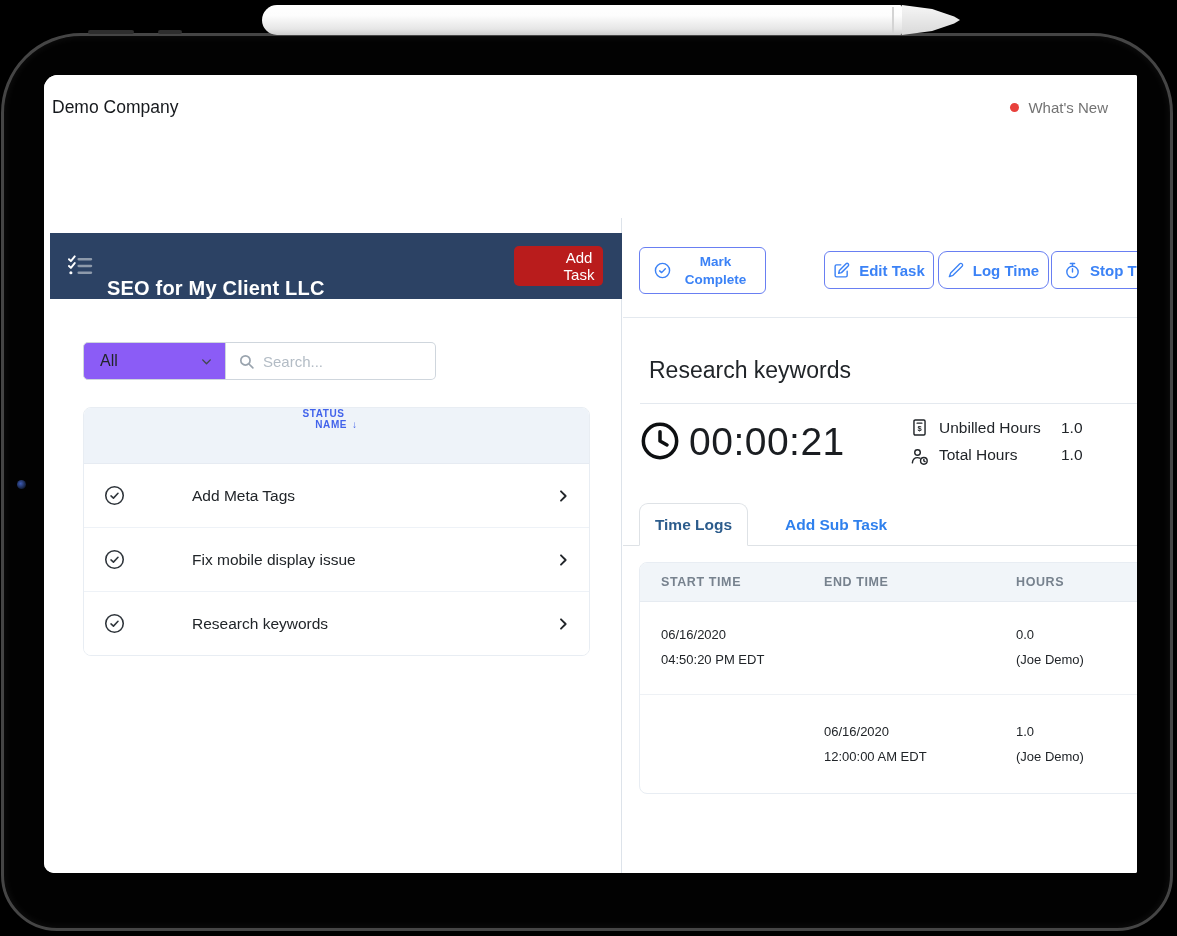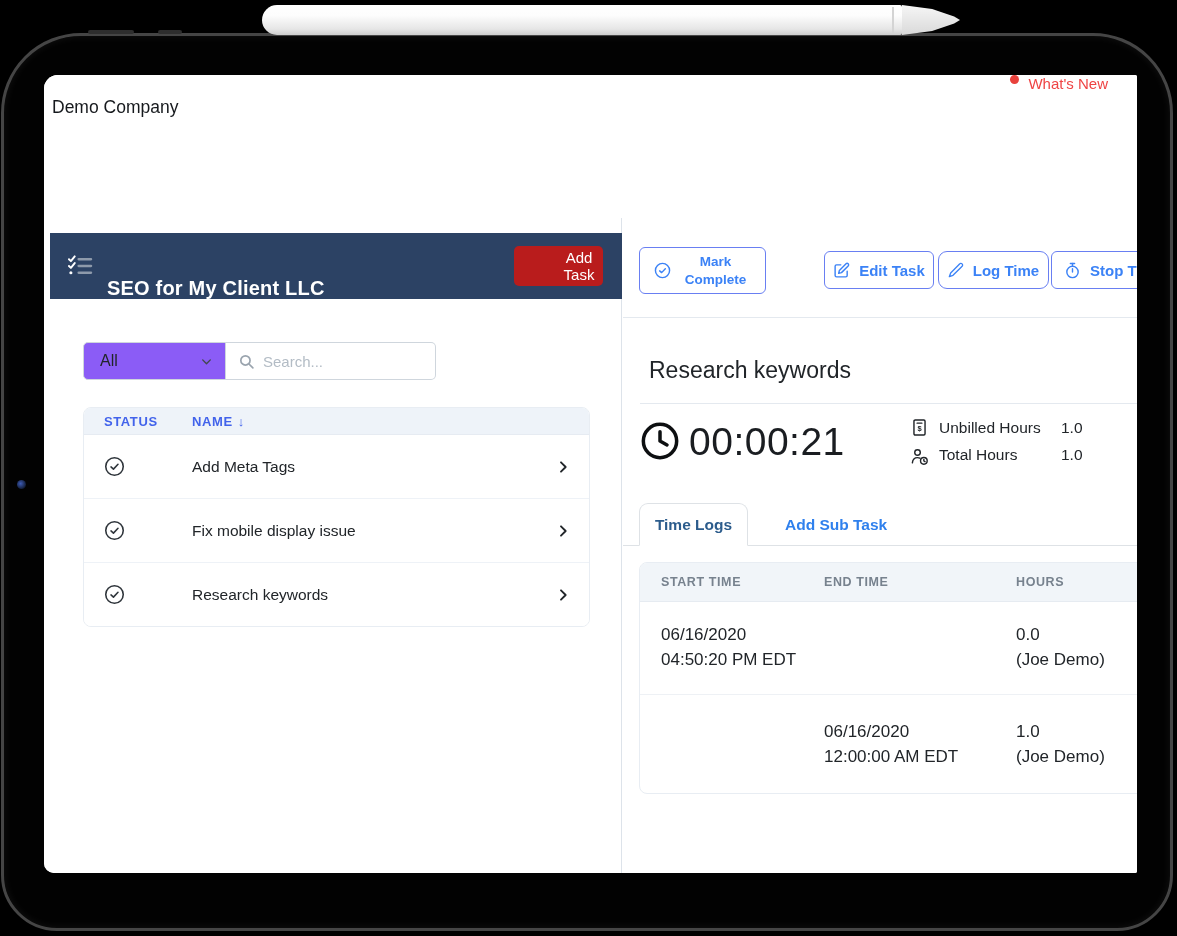--- a/index.html
+++ b/index.html
@@ -27,22 +27,22 @@
             clip-path:polygon(0 0, 52% 13%, 90% 38%, 100% 50%, 90% 62%, 52% 87%, 0 100%); }
 
   
   .screen { position:absolute; left:44px; top:75px; width:1093px; height:798px;
             background:#fff; border-radius:14px 2px 2px 10px; overflow:hidden;
             color:#212529; }
 
   
   .topbar { position:absolute; top:0; left:0; right:0; height:65px; background:#fff; }
   .company { position:absolute; left:8px; top:0; line-height:65px; font-size:17.5px; color:#16191d; }
-  .whats-new { position:absolute; right:29px; top:0; height:65px; display:flex; 
-               gap:9px; color:#ef4444; font-size:15px; cursor:pointer; }
+  .whats-new { position:absolute; right:29px; top:0; height:65px; display:flex; align-items:center;
+               gap:9px; color:#737373; font-size:15px; cursor:pointer; }
   .red-dot { width:9px; height:9px; border-radius:50%; background:#e8413c; }
 
   
   .proj-header { position:absolute; top:65px; left:0; right:0; height:78px; background:#2c4264; }
   .proj-title { position:absolute; left:344px; top:0; height:78px; display:flex;
                 align-items:center; gap:10px; color:#fff; font-size:22px; }
   .edit-project { position:absolute; right:20px; top:19px; width:133px; height:40px;
                 background:#4a6cf5; border:none; border-radius:5px; color:#fff; font-size:15px;
                 font-weight:600; display:flex; align-items:center; justify-content:center;
                 gap:9px; cursor:pointer; font-family:inherit; }
@@ -67,22 +67,22 @@
   .select-caret { margin-left:auto; color:#42484e; display:flex; }
   .search-box { width:210px; height:38px; border:1px solid #cfd6dd; border-left:none;
               border-radius:0 5px 5px 0; display:flex; align-items:center; padding:0 10px 0 12px; gap:8px; }
   .search-box input { border:none; outline:none; font-size:15px; color:#495057; width:100%;
               font-family:inherit; background:transparent; }
   .search-box input::placeholder { color:#b3bcc5; }
   .search-icon { color:#9aa4ae; display:flex; }
 
   .tasks-table { position:absolute; left:39px; top:189px; width:507px;
               border:1px solid #e8edf3; border-radius:8px; overflow:hidden; background:#fff; }
-  .tasks-head { height:26px; background:#eef3f9; display:flex; align-items:center;
-              font-size:13px; font-weight:700; color:#4263eb; letter-spacing:.6px; }
+  .tasks-head { height:55px; background:#eef3f9; display:flex; align-items:center;
+              font-size:10px; font-weight:700; color:#4263eb; letter-spacing:.6px;flex-direction:column; }
   .th-status { margin-left:20px; width:88px; }
   .th-name { display:flex; gap:5px; align-items:center; }
   .task-row { height:64px; border-top:1px solid #eef2f7; display:flex; align-items:center;
               position:relative; cursor:pointer; background:#fff; }
   .task-status-icon { margin-left:20px; width:21px; height:21px; color:#2f353b; display:flex; }
   .task-name { position:absolute; left:108px; font-size:15.5px; color:#212529; }
   .task-chevron { position:absolute; right:18px; width:16px; height:16px; color:#212529; display:flex; }
 
   
   .btn-outline { position:absolute; background:#fff; border:1px solid #697ff2; border-radius:6px;
@@ -114,21 +114,21 @@
               align-items:center; padding:0 18px; font-size:15.5px; font-weight:700;
               color:#2f80ed; cursor:pointer; }
 
   .log-card { position:absolute; left:16px; top:344px; width:535px; border:1px solid #e8edf3;
               border-radius:8px; overflow:hidden; background:#fff; }
   .log-head { height:38px; background:#f1f5f9; display:flex; align-items:center;
               font-size:12.5px; font-weight:700; color:#77828e; letter-spacing:.6px; }
   .col-start { width:184px; padding-left:21px; }
   .col-end   { width:192px; }
   .col-hours { flex:1; }
-  .log-row { display:flex; border-top:1px solid #eef1f5; font-size:17px; color:#212529;
+  .log-row { display:flex; border-top:1px solid #eef1f5; font-size:13px; color:#212529;
               line-height:25px;align-items:flex-end; }
   .log-row-1 { padding:20px 0 22px; }
   .log-row-2 { padding:24px 0 24px; }
 </style>
 </head>
 <body>
 
 <div class="stage">
 
   <div class="tablet"></div>

